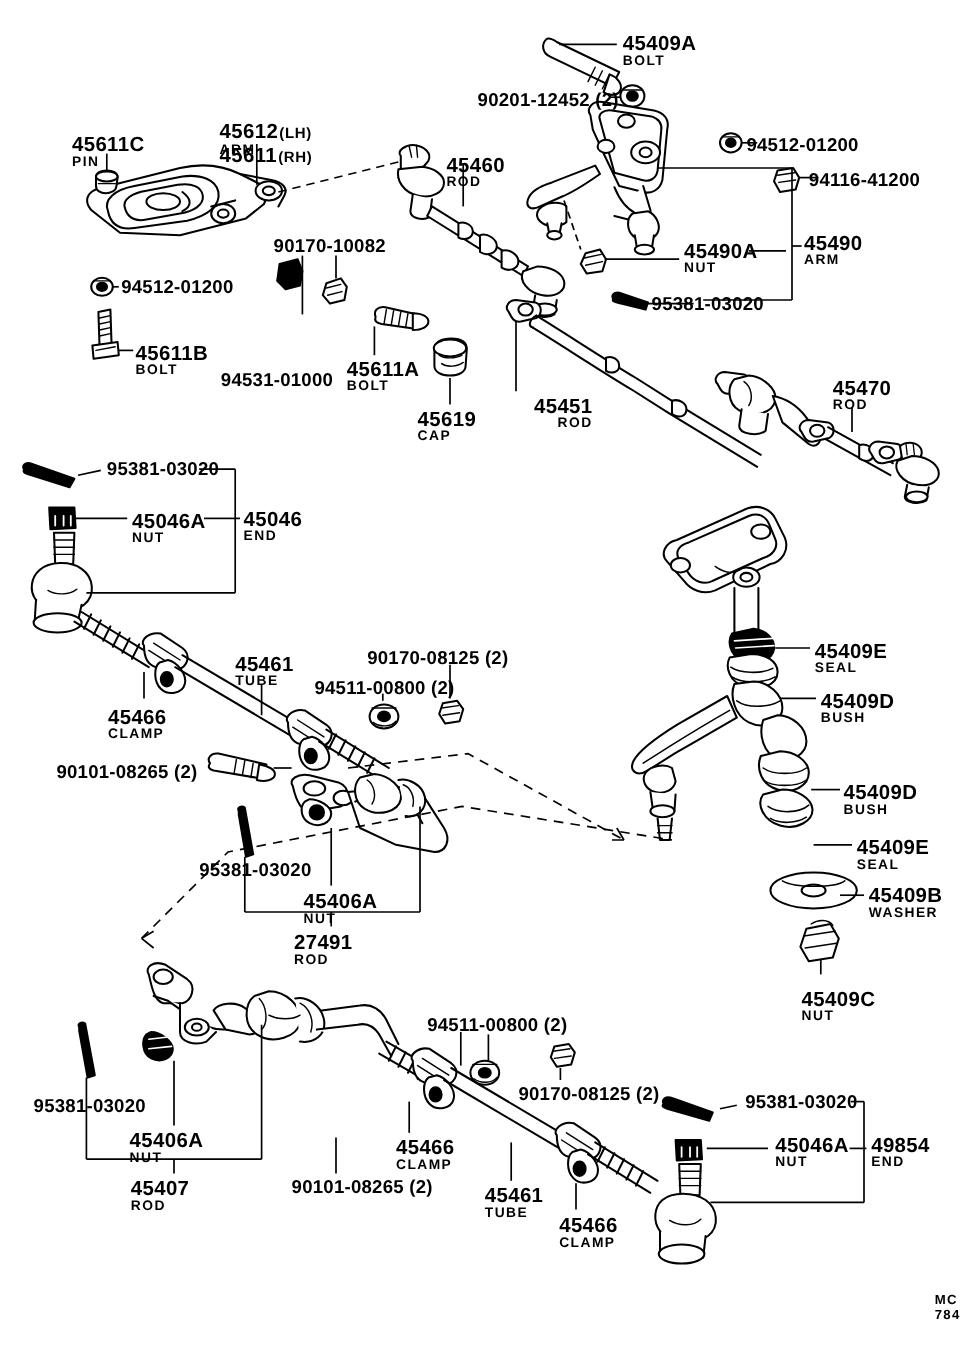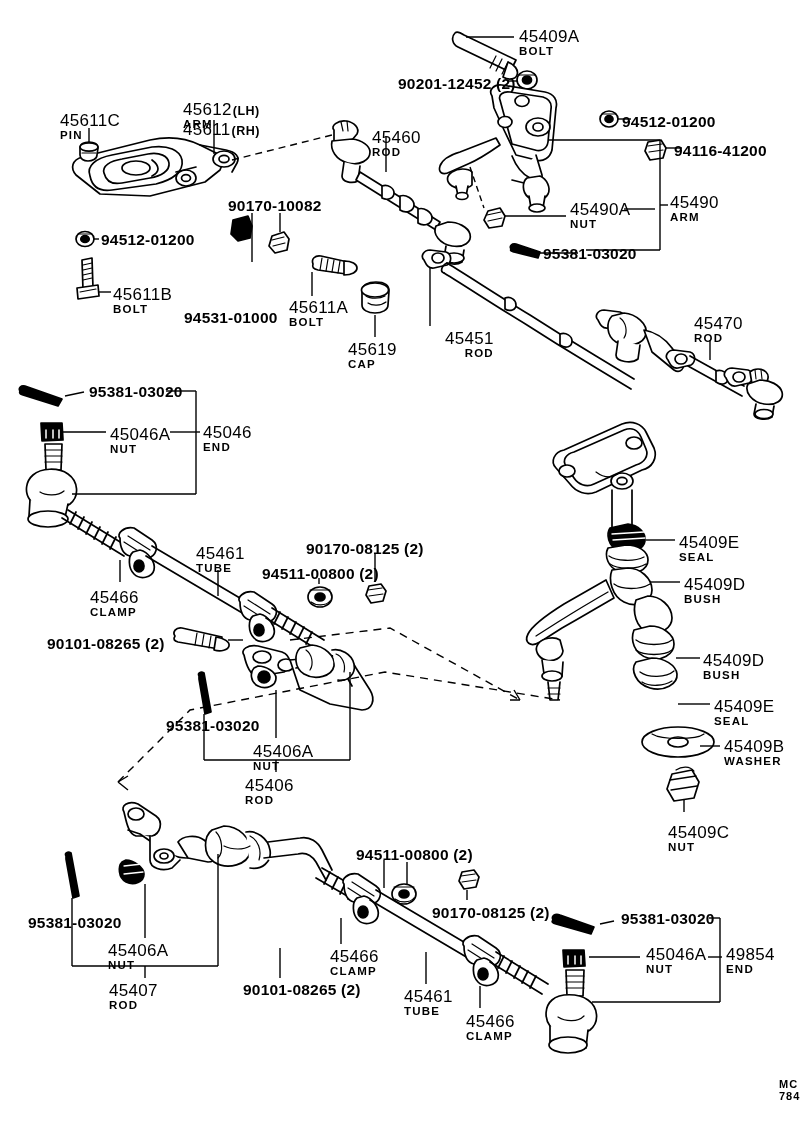--- a/index.html
+++ b/index.html
@@ -1,21 +1,21 @@
 <!DOCTYPE html>
 <html><head>
 <meta charset="utf-8">
 <style>
   html,body{margin:0;padding:0;background:#fff;}
   body{width:800px;height:1132px;position:relative;overflow:hidden;
        font-family:"Liberation Sans","DejaVu Sans",sans-serif;color:#000;}
   #sheet{position:absolute;left:0;top:0;width:800px;height:1132px;}
   svg.art{position:absolute;left:0;top:0;width:800px;height:1132px;overflow:visible;}
   .lbl{position:absolute;white-space:nowrap;line-height:1.0;}
-  .pn{font-size:17px;font-weight:normal;letter-spacing:0.3px;}
+  .pn{font-size:17px;font-weight:bold;letter-spacing:0.3px;}
   .sub{font-size:11.5px;font-weight:bold;letter-spacing:1.2px;margin-top:1px;}
   .code{font-size:15.5px;font-weight:bold;letter-spacing:0.2px;}
   .foot{position:absolute;font-size:11px;font-weight:bold;letter-spacing:1px;}
 </style>
 </head>
 <body>
 
 <div id="sheet">
 
   <svg class="art" viewBox="0 0 800 1132">
@@ -618,21 +618,21 @@
         <div class="code">90101-08265 (2)</div>
       </div>
       <div class="lbl" style="left: 166px; top: 718px;">
         <div class="code">95381-03020</div>
       </div>
       <div class="lbl" style="left: 253px; top: 743px;">
         <div class="pn">45406A</div>
         <div class="sub">NUT</div>
       </div>
       <div class="lbl" style="left: 245px; top: 777px;">
-        <div class="pn">45406</div>
+        <div class="pn">27491</div>
         <div class="sub">ROD</div>
       </div>
       <div class="lbl" style="left: 679px; top: 534px;">
         <div class="pn">45409E</div>
         <div class="sub">SEAL</div>
       </div>
       <div class="lbl" style="left: 684px; top: 576px;">
         <div class="pn">45409D</div>
         <div class="sub">BUSH</div>
       </div>

